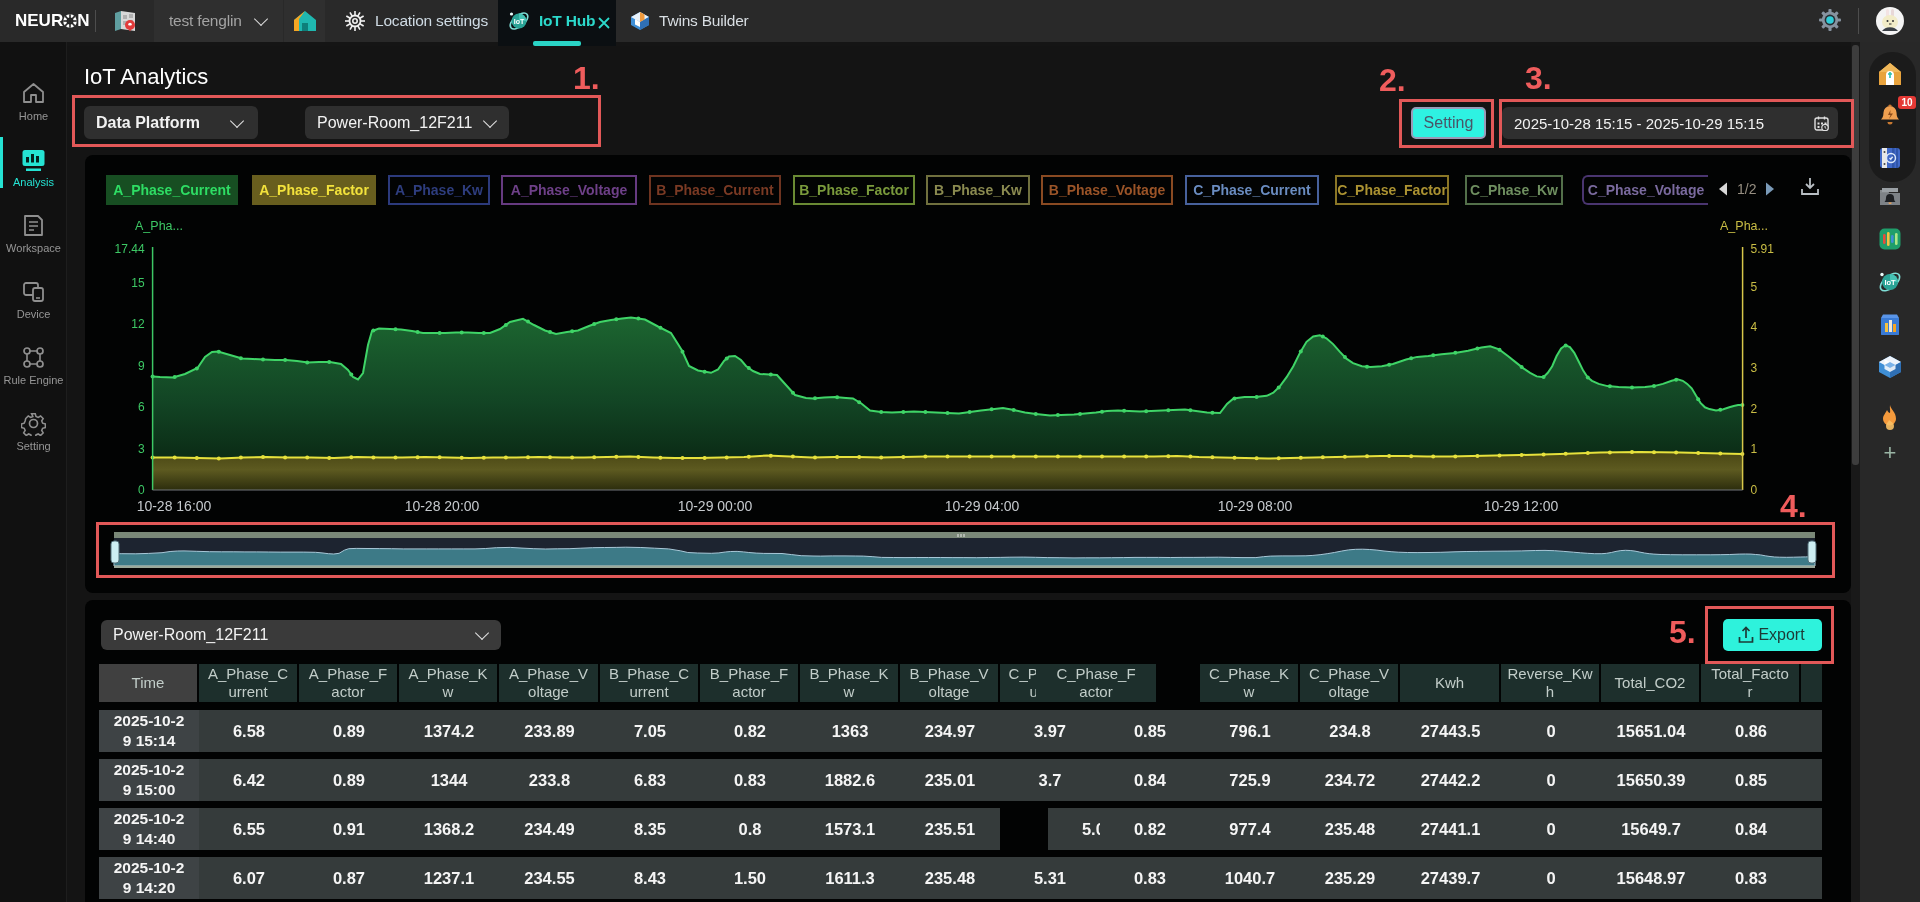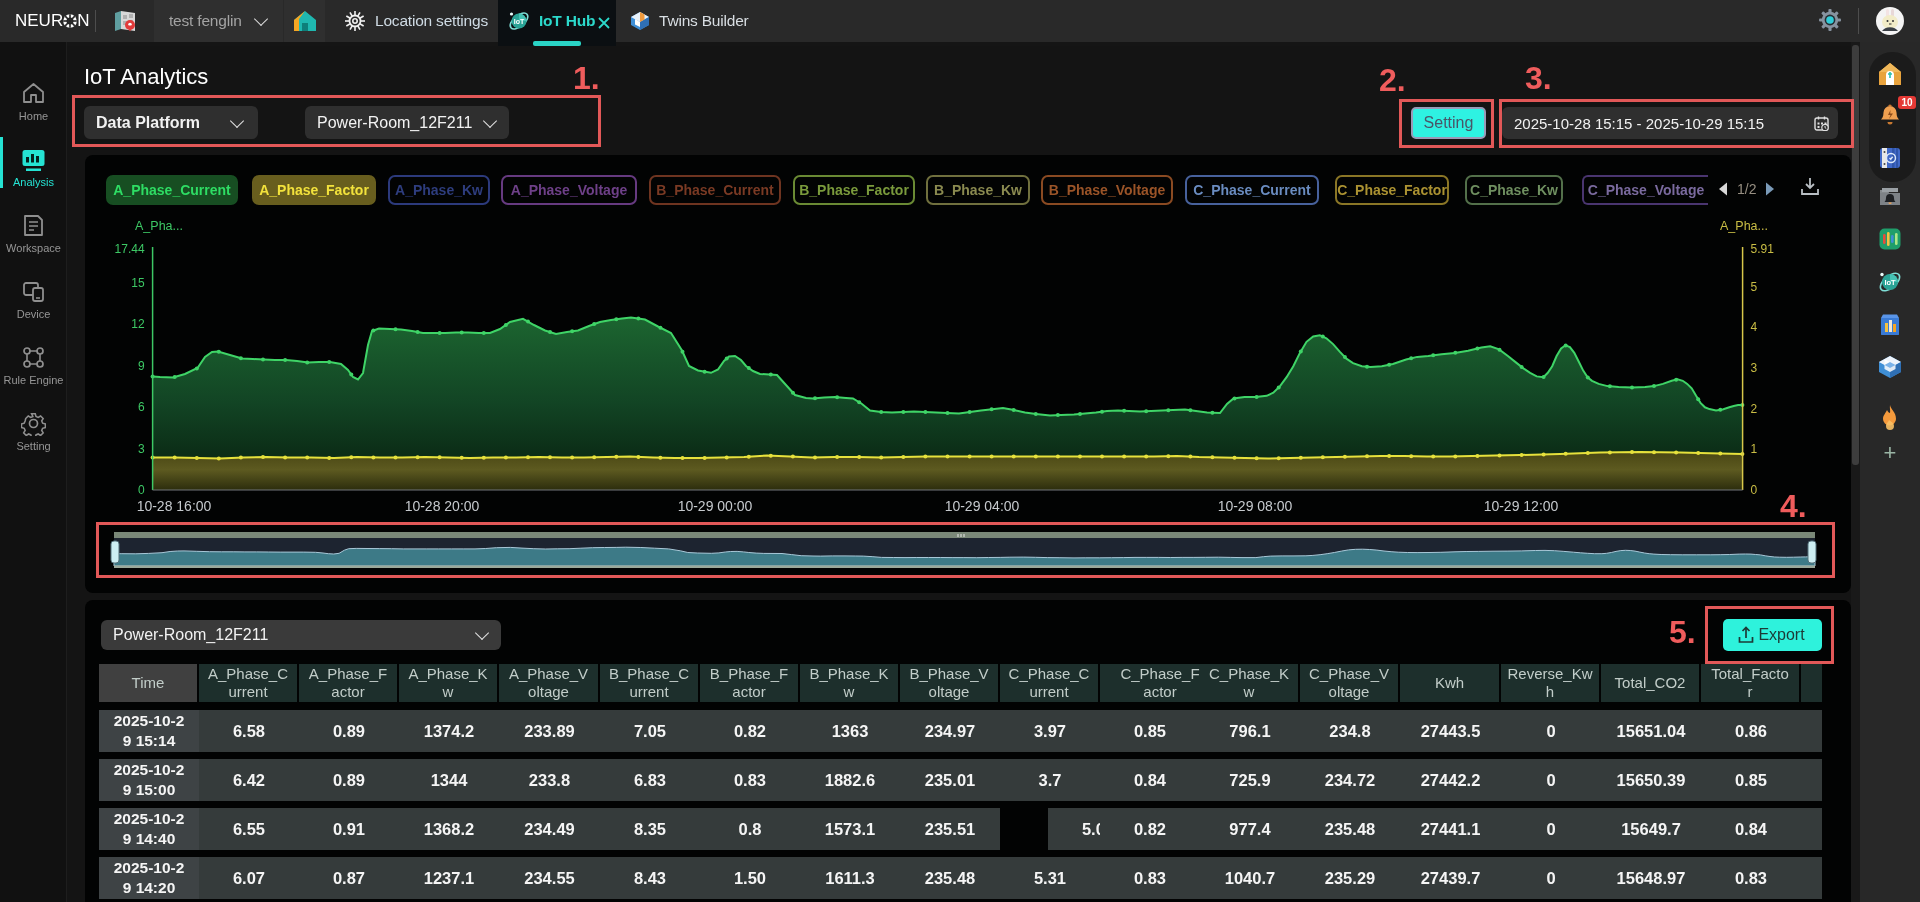--- a/index.html
+++ b/index.html
@@ -1,36 +1,36 @@
 <!DOCTYPE html>
 <html><head><meta charset="utf-8"><style>
 *{margin:0;padding:0;box-sizing:border-box}
 html,body{width:1920px;height:902px;overflow:hidden;background:#141414;font-family:"Liberation Sans",sans-serif;}
 .abs{position:absolute}
 #topbar{position:absolute;left:0;top:0;width:1920px;height:42px;background:#292929}
 #tabstrip{position:absolute;left:0;top:42px;width:1920px;height:4px;background:#151515}
 .tbtxt{position:absolute;top:0;height:42px;line-height:42px;color:#dfe5ea;font-size:15.5px;letter-spacing:-0.2px}
 #card1{position:absolute;left:85px;top:155px;width:1766px;height:438px;background:#020303;border-radius:8px}
 #card2{position:absolute;left:85px;top:600px;width:1766px;height:302px;background:#020303;border-radius:8px 8px 0 0}
-.chip{position:absolute;top:175px;height:30px;line-height:27px;text-align:center;border:2px solid;border-radius:7px;font-size:14px;font-weight:bold;overflow:hidden;white-space:nowrap}
+.chip{position:absolute;top:175px;height:30px;line-height:27px;text-align:center;border:2px solid;border-radius:0;font-size:14px;font-weight:bold;overflow:hidden;white-space:nowrap}
 .redbox{position:absolute;border:3px solid #e25858}
 .rednum{position:absolute;color:#ef5c5c;font-size:32px;font-weight:bold}
 .dd{position:absolute;background:#2f2f2f;border-radius:6px;color:#f2f2f2;font-size:16px}
 .ddt{position:absolute;left:12px;top:0;height:100%;display:flex;align-items:center}
 .chev{position:absolute;top:50%;width:10px;height:10px;transform:translateY(-70%) rotate(45deg);border-right:1.8px solid #e2e2e2;border-bottom:1.8px solid #e2e2e2}
 .th{position:absolute;top:664px;height:38px;background:#1d2f2c;color:#c2cdc9;font-size:15px;line-height:18px;display:flex;align-items:center;justify-content:center;text-align:center}
 .time-th{background:#404040}
 .td{position:absolute;height:42px;background:#353b3b;color:#f5f5f5;font-size:16.5px;font-weight:bold;display:flex;align-items:center;justify-content:center;text-align:center;line-height:20px}
 .time-td{background:#3e4345;font-size:15.5px}
 .sbl{position:absolute;width:67px;text-align:center;font-size:11px;color:#969696}
 </style></head><body>
 
 <div id="topbar"></div>
 <div id="tabstrip"></div>
-<div class="abs" style="left:15px;top:8px;color:#fff;font-size:17px;font-weight:normal;letter-spacing:0;line-height:25px">NEUR<span style="display:inline-block;vertical-align:-2px"><svg width="14" height="14" viewBox="0 0 14 14" style="">
+<div class="abs" style="left:15px;top:8px;color:#fff;font-size:17px;font-weight:bold;letter-spacing:0;line-height:25px">NEUR<span style="display:inline-block;vertical-align:-2px"><svg width="14" height="14" viewBox="0 0 14 14" style="">
         <circle cx="7" cy="7" r="6.8" fill="#fff"></circle>
         <circle cx="7" cy="7" r="3.5" fill="#272727"></circle>
         <circle cx="7" cy="7" r="1.4" fill="#fff"></circle>
         <g stroke="#272727" stroke-width="1.6">
           <line x1="7" y1="7" x2="13.80" y2="7.00"></line>
           <line x1="7" y1="7" x2="11.81" y2="11.81"></line>
           <line x1="7" y1="7" x2="7.00" y2="13.80"></line>
           <line x1="7" y1="7" x2="2.19" y2="11.81"></line>
           <line x1="7" y1="7" x2="0.20" y2="7.00"></line>
           <line x1="7" y1="7" x2="2.19" y2="2.19"></line>
@@ -525,21 +525,21 @@
 <div class="th time-th" style="left:99px;width:98px">Time</div>
 <div class="th" style="left:199px;width:98px">A_Phase_C<br>urrent</div>
 <div class="th" style="left:299px;width:98px">A_Phase_F<br>actor</div>
 <div class="th" style="left:399px;width:98px">A_Phase_K<br>w</div>
 <div class="th" style="left:499px;width:99px">A_Phase_V<br>oltage</div>
 <div class="th" style="left:600px;width:98px">B_Phase_C<br>urrent</div>
 <div class="th" style="left:700px;width:98px">B_Phase_F<br>actor</div>
 <div class="th" style="left:800px;width:98px">B_Phase_K<br>w</div>
 <div class="th" style="left:900px;width:98px">B_Phase_V<br>oltage</div>
 <div class="th" style="left:1000px;width:98px">C_Phase_C<br>urrent</div>
-<div class="th" style="left:1100px;width:120px">C_Phase_F<br>actor</div>
+<div class="th" style="left:1036px;width:120px">C_Phase_F<br>actor</div>
 <div class="th" style="left:1200px;width:98px">C_Phase_K<br>w</div>
 <div class="th" style="left:1300px;width:98px">C_Phase_V<br>oltage</div>
 <div class="th" style="left:1400px;width:99px">Kwh</div>
 <div class="th" style="left:1501px;width:98px">Reverse_Kw<br>h</div>
 <div class="th" style="left:1601px;width:98px">Total_CO2</div>
 <div class="th" style="left:1701px;width:98px">Total_Facto<br>r</div>
 <div class="th" style="left:1801px;width:21px"></div>
 
 <div class="td time-td" style="left:99px;top:710px;width:100px">
     <span>2025-10-2<br>9 15:14</span>

